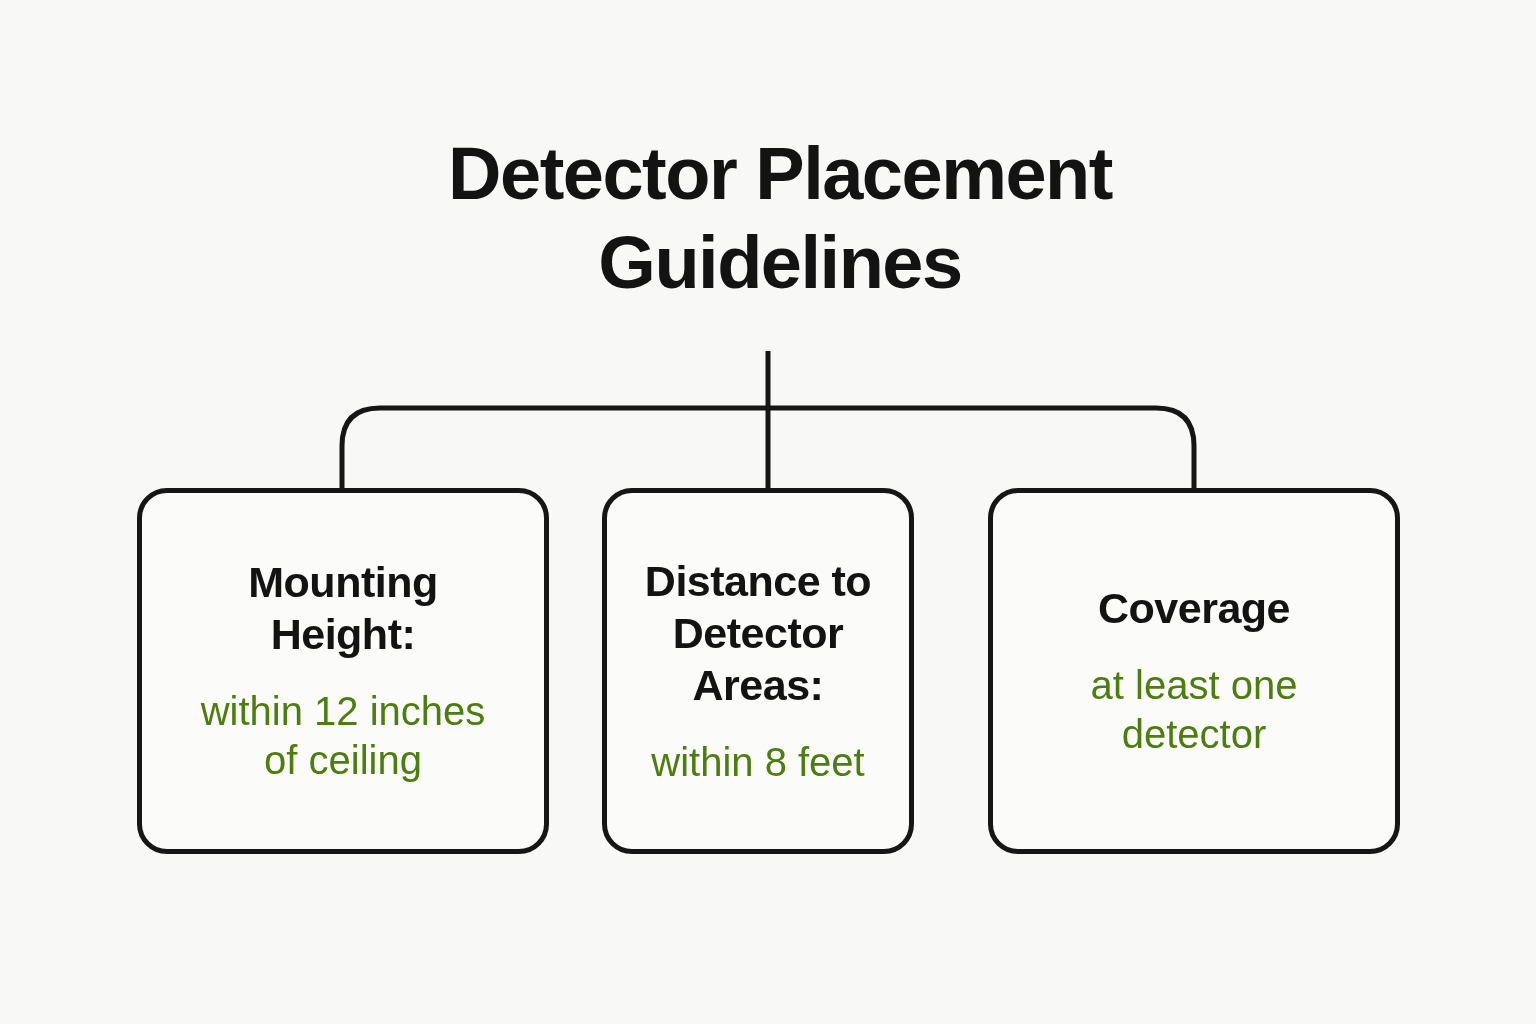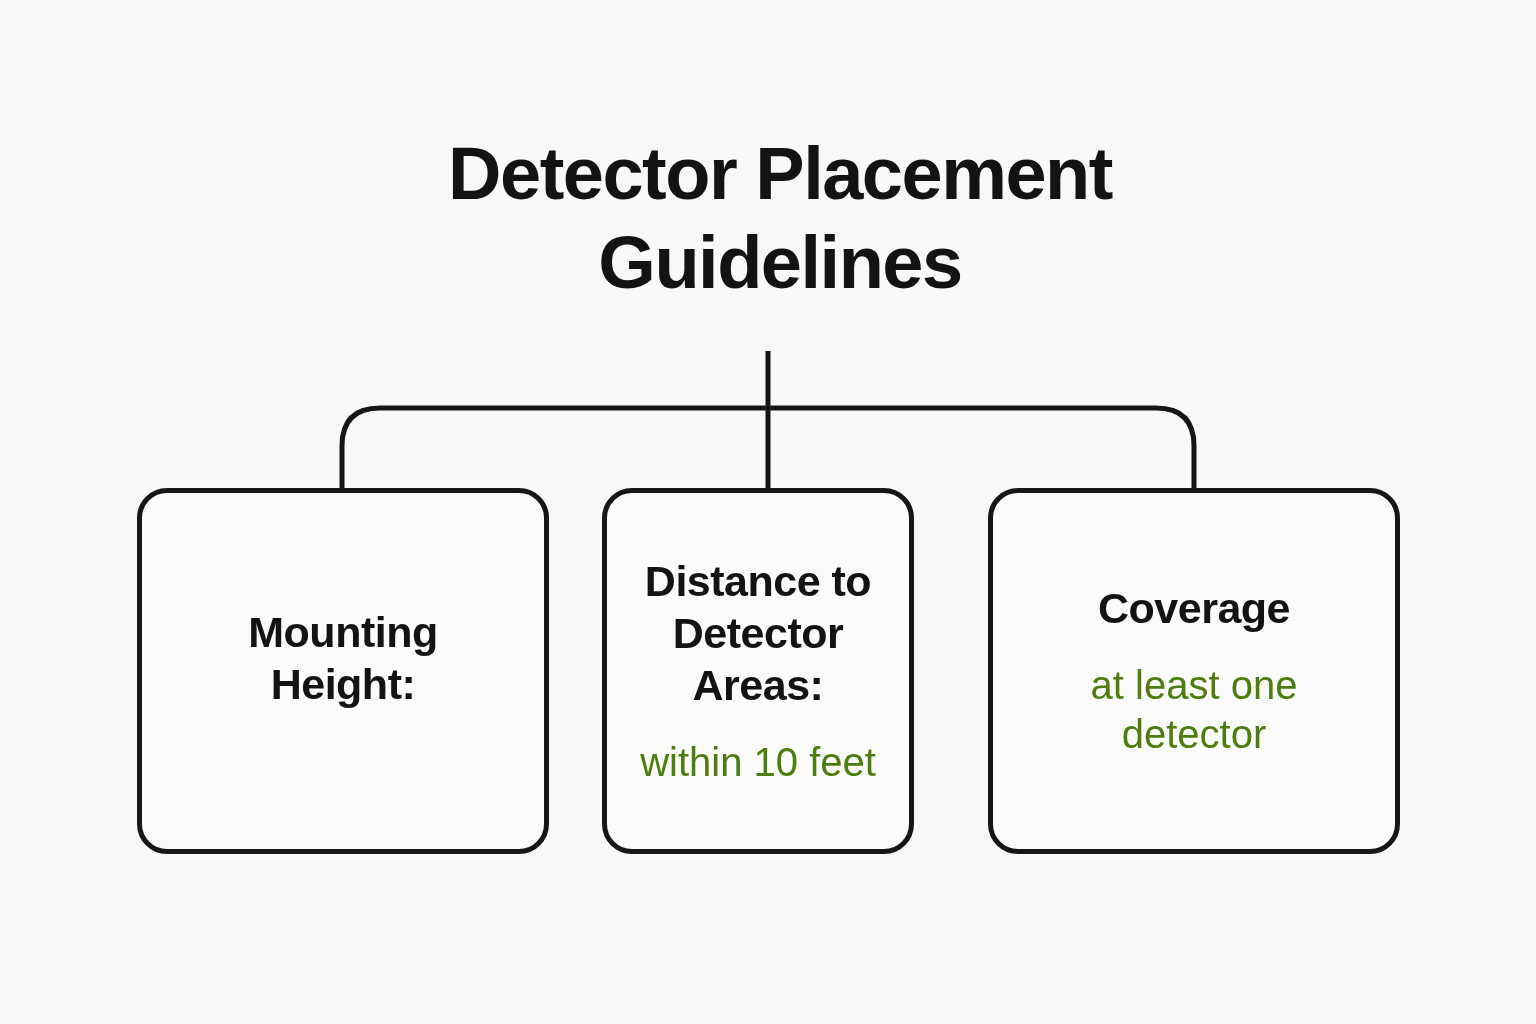--- a/index.html
+++ b/index.html
@@ -81,30 +81,34 @@
   <svg class="connector-svg" viewBox="0 0 1536 1024" xmlns="http://www.w3.org/2000/svg">
     <path d="M768 351 V492" fill="none" stroke-width="5" stroke="#161616"></path>
     <path d="M342 492 V446 Q342 408 380 408 H1156 Q1194 408 1194 446 V492" fill="none" stroke-width="5" stroke-linejoin="round" stroke="#161616"></path>
   </svg>
 
   <section class="node node-left">
     <div class="node-heading">
         <div>Mounting</div>
         <div>Height:</div>
       </div>
+    <div class="node-body">
+        <div>within 12 inches</div>
+        <div>of ceiling</div>
+      </div>
   </section>
 
   <section class="node node-middle">
     <div class="node-heading">
         <div>Distance to</div>
         <div>Detector</div>
         <div>Areas:</div>
       </div>
     <div class="node-body">
-        <div>within 10 feet</div>
+        <div>within 8 feet</div>
       </div>
   </section>
 
   <section class="node node-right">
     <div class="node-heading">
         <div>Coverage</div>
       </div>
     <div class="node-body">
         <div>at least one</div>
         <div>detector</div>

